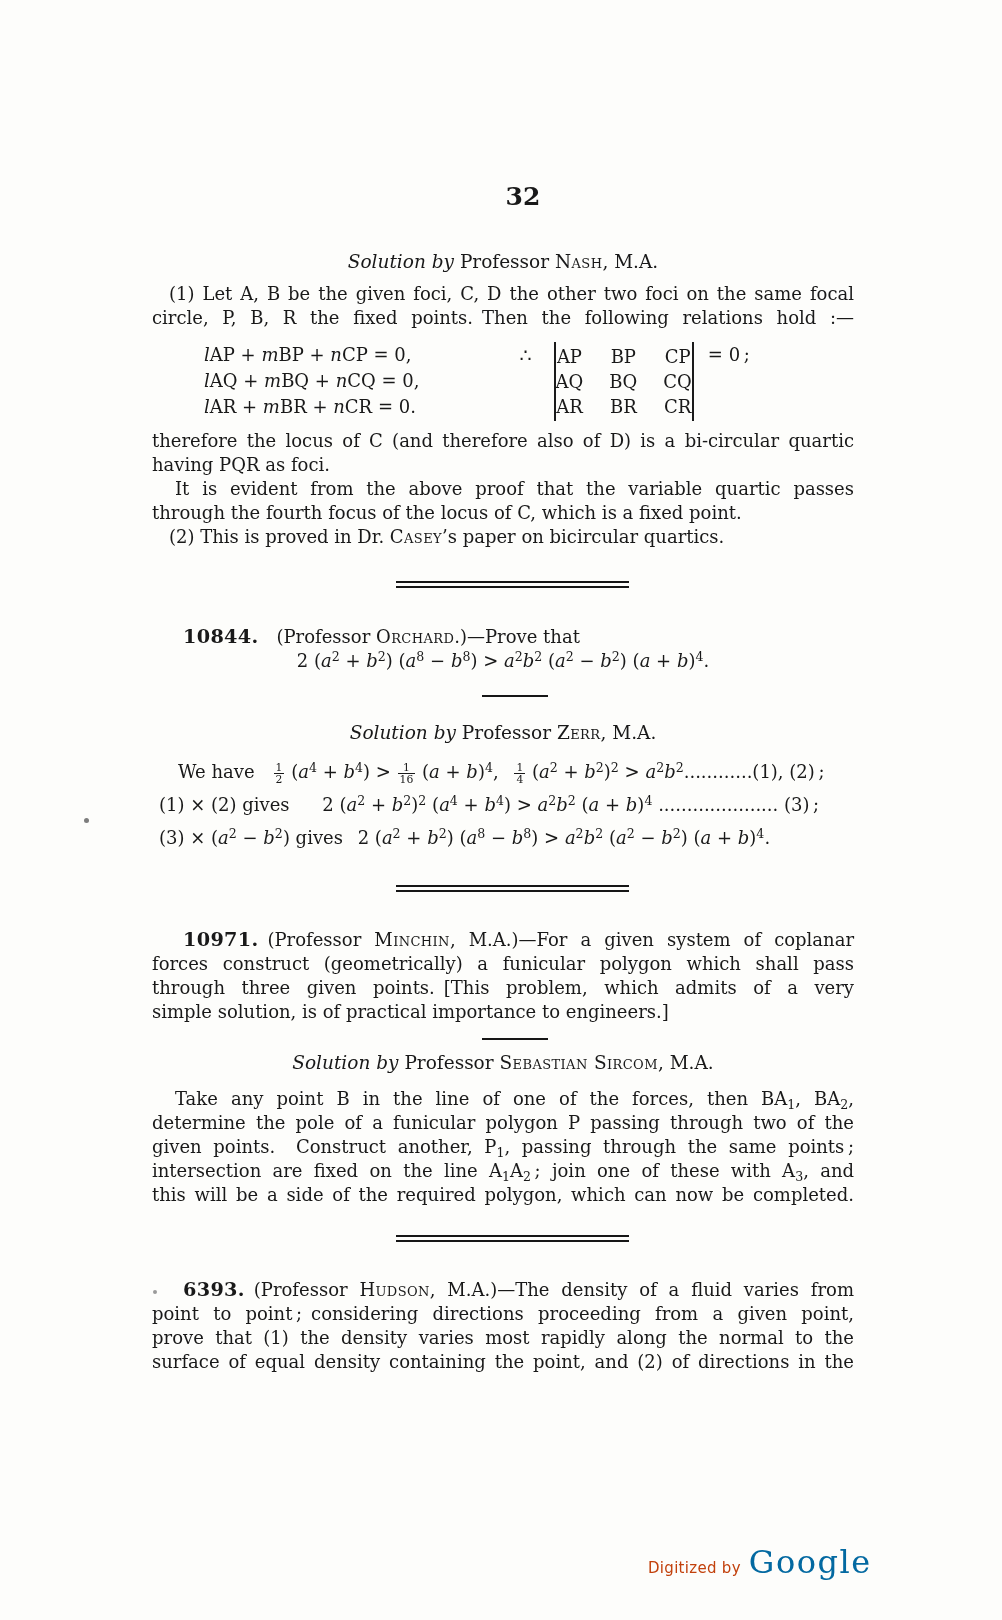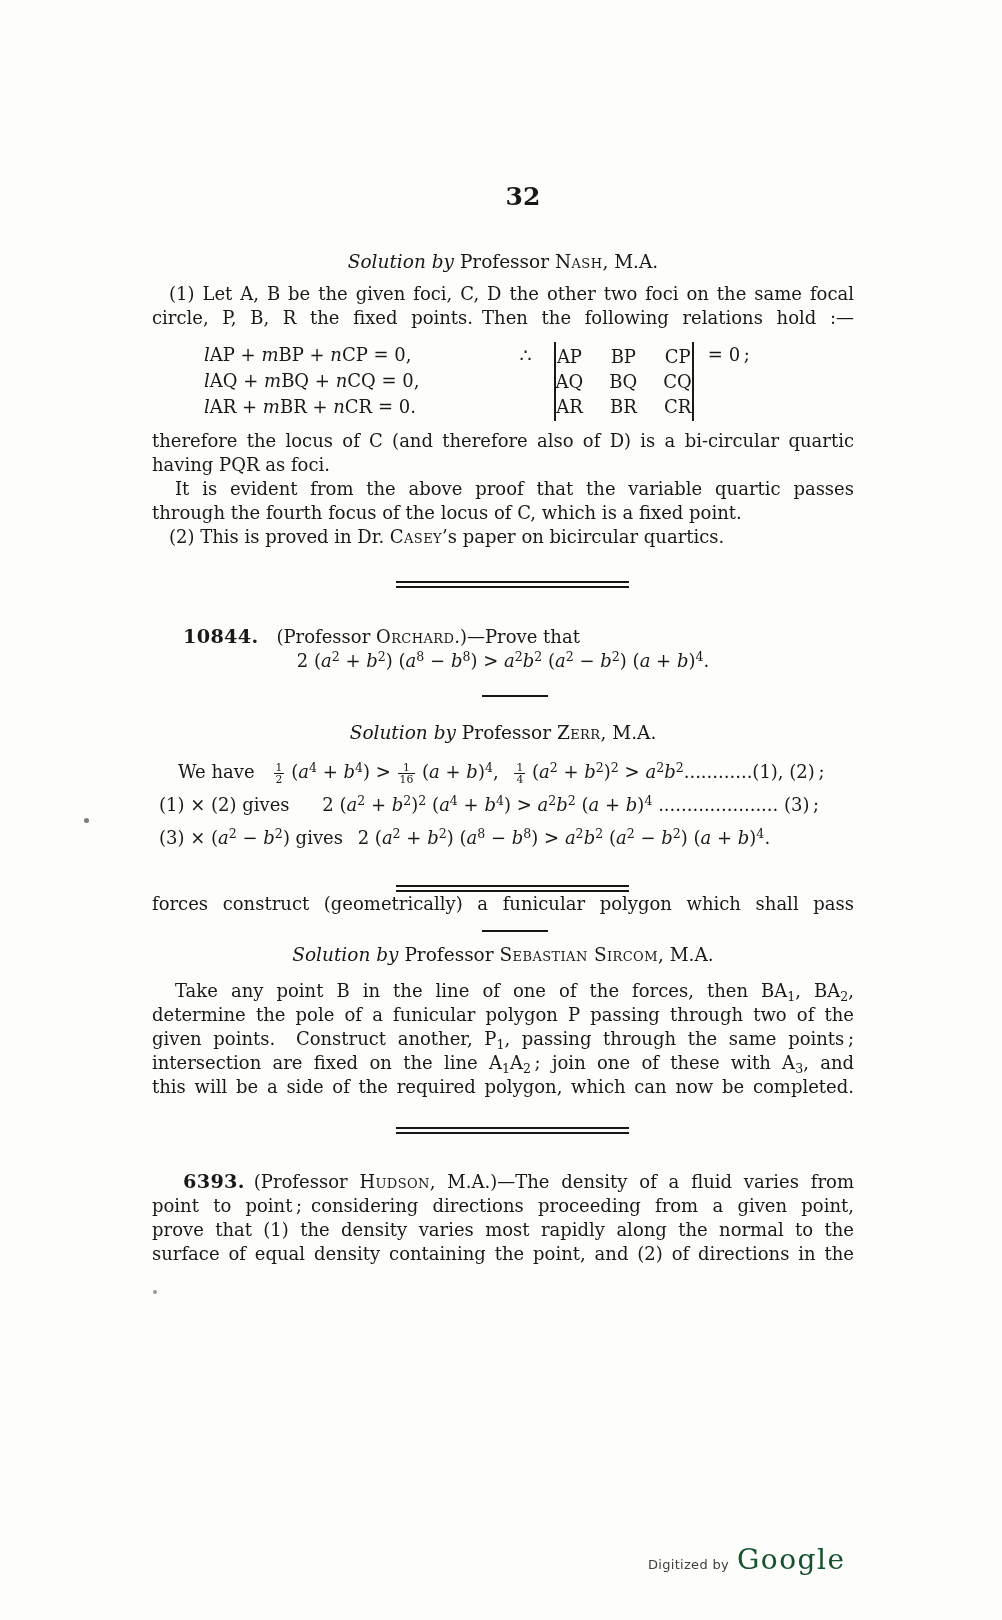--- a/index.html
+++ b/index.html
@@ -66,22 +66,22 @@
   .mt-minchin{margin-top:36px;}
   .mt-sircom-head{margin-top:11px;text-align:center;}
   .mt-sircom{margin-top:12px;}
   .mt-hudson{margin-top:36px;}
   
   .speck{position:absolute;border-radius:50%;}
   .s1{left:84px;top:818px;width:5px;height:5px;background:#7d7d7d;}
   .s2{left:153px;top:1290px;width:4px;height:4px;background:#9a9a9a;}
   
   .watermark{position:absolute;left:648px;top:1543px;display:flex;align-items:baseline;}
-  .wm-prefix{font-family:"DejaVu Sans","Liberation Sans",sans-serif;font-size:13px;color:#404040;letter-spacing:0.3px;}
-  .wm-logo{font-family:"DejaVu Serif","Liberation Serif",serif;font-size:28px;color:#14532d;margin-left:8px;letter-spacing:1.5px;font-weight:400;}
+  .wm-prefix{font-family:"DejaVu Sans","Liberation Sans",sans-serif;font-size:15px;color:#c2410c;letter-spacing:0.3px;}
+  .wm-logo{font-family:"DejaVu Serif","Liberation Serif",serif;font-size:32px;color:#0369a1;margin-left:8px;letter-spacing:1.5px;font-weight:400;}
 </style>
 </head>
 <body>
 
 <div class="page">
   <div class="content">
 
     <div class="pageno">32</div>
 
     <section>
@@ -131,21 +131,24 @@
       <div class="zerr-rows">
         <p class="zrow z1">We have <span class="frac"><span class="fnum">1</span><span class="fden">2</span></span> (<i>a</i><sup>4</sup> + <i>b</i><sup>4</sup>) &gt; <span class="frac"><span class="fnum">1</span><span class="fden">16</span></span> (<i>a</i> + <i>b</i>)<sup>4</sup>,  <span class="frac"><span class="fnum">1</span><span class="fden">4</span></span> (<i>a</i><sup>2</sup> + <i>b</i><sup>2</sup>)<sup>2</sup> &gt; <i>a</i><sup>2</sup><i>b</i><sup>2</sup>............(1), (2) ;</p>
         <p class="zrow z2">(1) × (2) gives   2 (<i>a</i><sup>2</sup> + <i>b</i><sup>2</sup>)<sup>2</sup> (<i>a</i><sup>4</sup> + <i>b</i><sup>4</sup>) &gt; <i>a</i><sup>2</sup><i>b</i><sup>2</sup> (<i>a</i> + <i>b</i>)<sup>4</sup> ..................... (3) ;</p>
         <p class="zrow z2">(3) × (<i>a</i><sup>2</sup> − <i>b</i><sup>2</sup>) gives  2 (<i>a</i><sup>2</sup> + <i>b</i><sup>2</sup>) (<i>a</i><sup>8</sup> − <i>b</i><sup>8</sup>) &gt; <i>a</i><sup>2</sup><i>b</i><sup>2</sup> (<i>a</i><sup>2</sup> − <i>b</i><sup>2</sup>) (<i>a</i> + <i>b</i>)<sup>4</sup>.</p>
       </div>
     </section>
 
     <div class="rule-double rd-2"></div>
 
     <section>
+      <p class="line j ind-l mt-minchin"><b>10971.</b> (Professor <span class="sc">Minchin</span>, M.A.)—For a given system of coplanar</p>
       <p class="line j">forces construct (geometrically) a funicular polygon which shall pass</p>
+      <p class="line j">through three given points. [This problem, which admits of a very</p>
+      <p class="line">simple solution, is of practical importance to engineers.]</p>
     </section>
 
     <div class="rule-short rs-2"></div>
 
     <section>
       <h3 class="sol-head mt-sircom-head"><i>Solution by</i> Professor <span class="sc">Sebastian Sircom</span>, M.A.</h3>
       <div class="mt-sircom">
         <p class="line j ind-m">Take any point B in the line of one of the forces, then BA<sub>1</sub>, BA<sub>2</sub>,</p>
         <p class="line j">determine the pole of a funicular polygon P passing through two of the</p>
         <p class="line j">given points.  Construct another, P<sub>1</sub>, passing through the same points ;</p>

